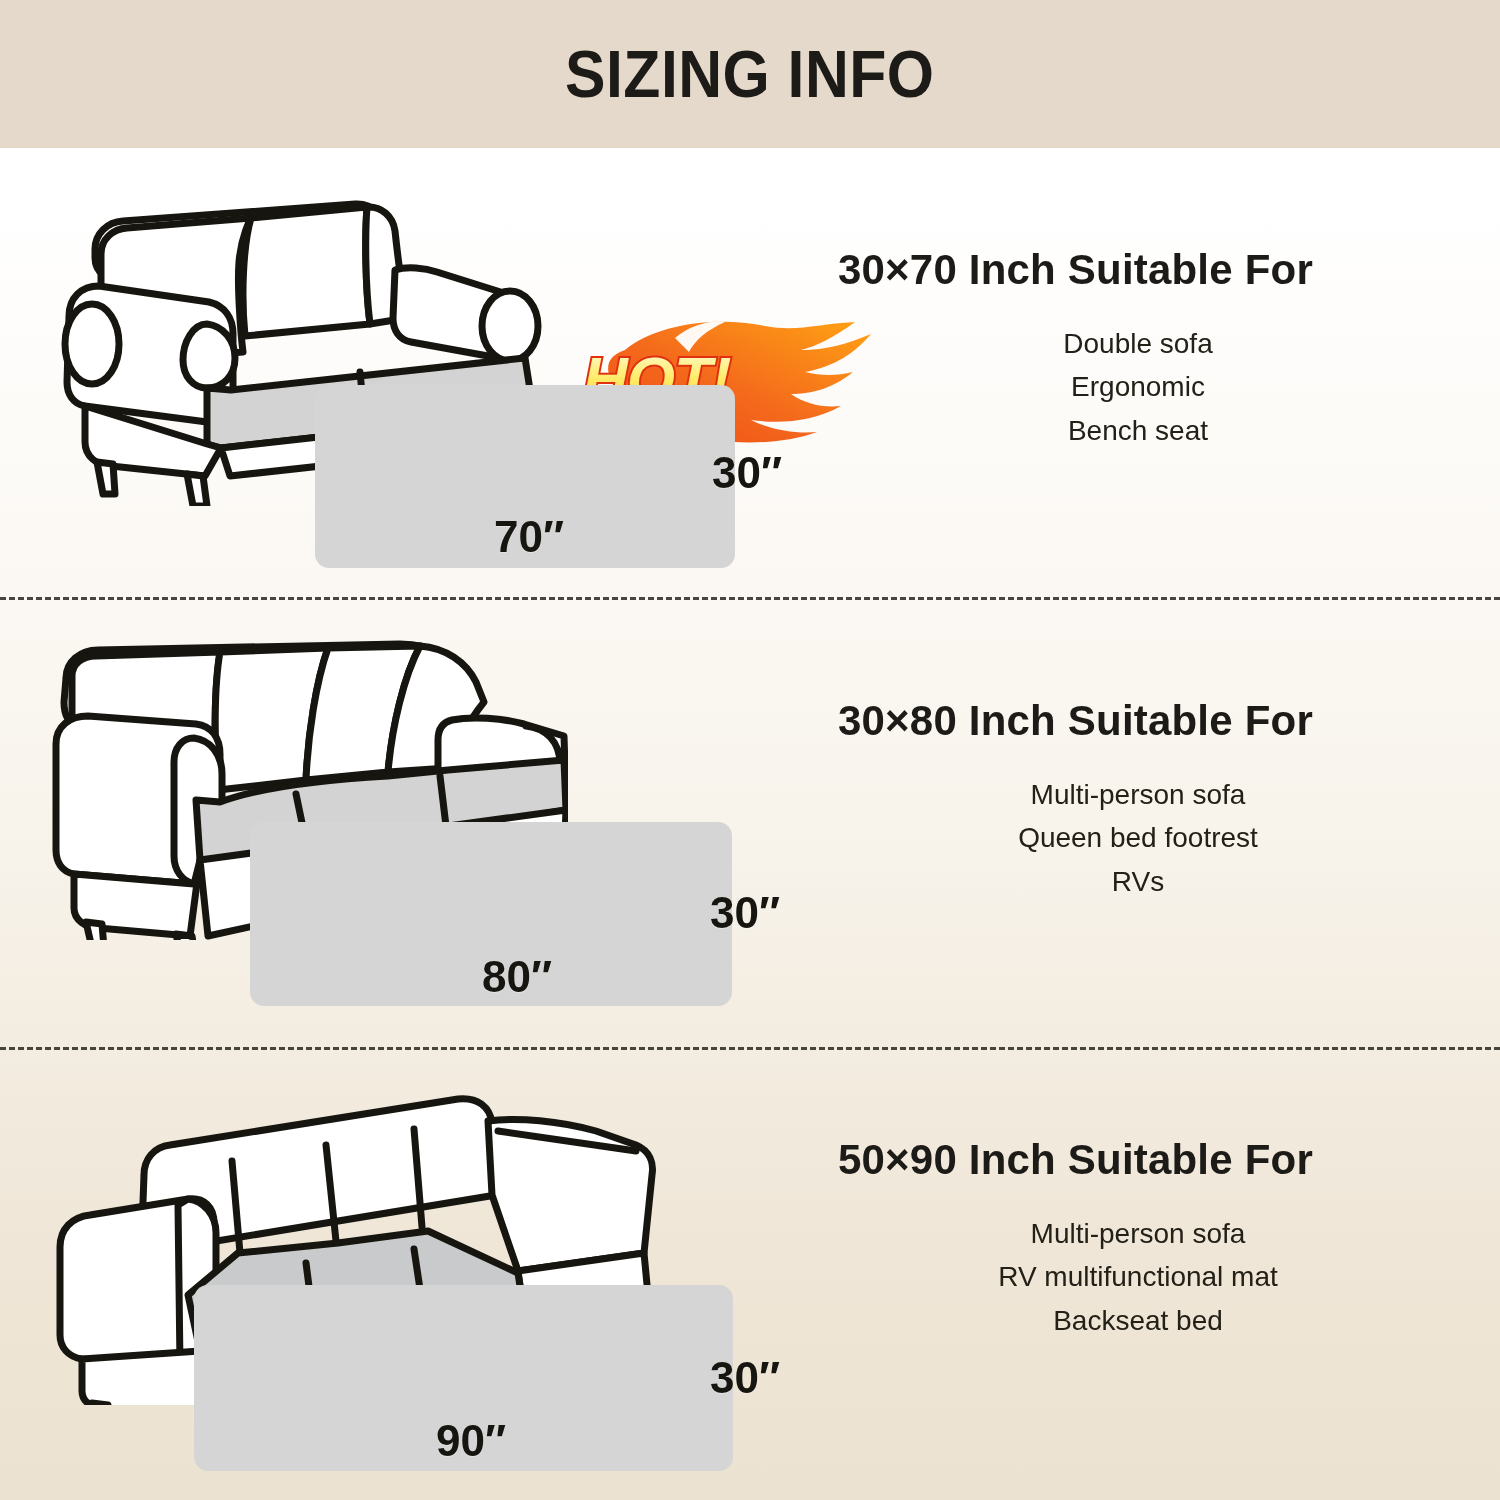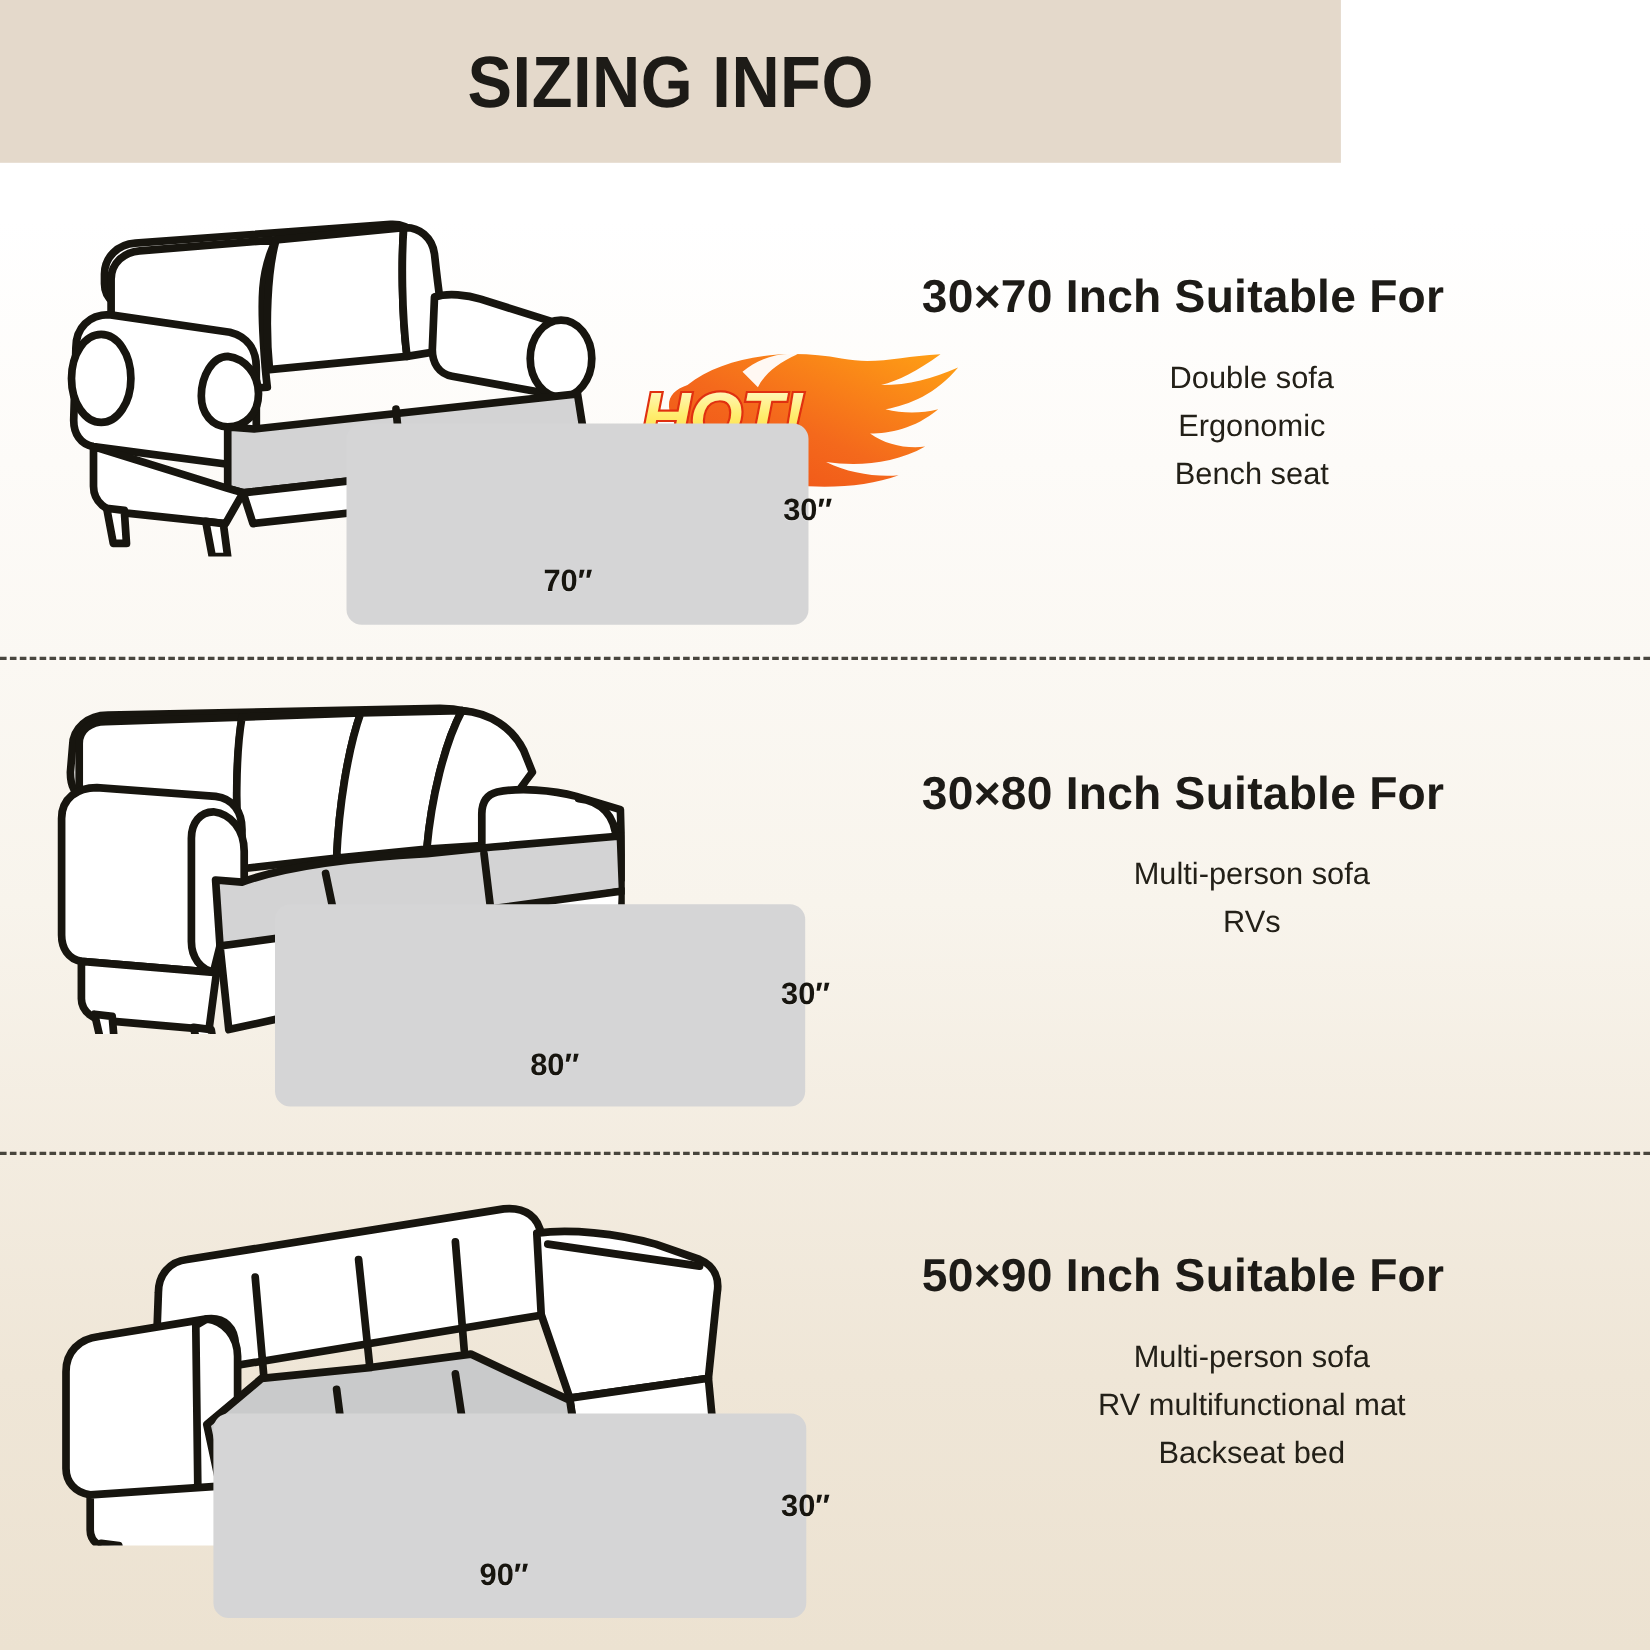--- a/index.html
+++ b/index.html
@@ -19,21 +19,21 @@
         #fbf8f3 600px,
         #f8f4ec 820px,
         #f3ece0 1050px,
         #efe6d7 1250px,
         #ece2d1 1500px);
   }
 
   
   .header {
     position:absolute; left:0; top:0;
-    width:1219px; height:148px;
+    width:1500px; height:148px;
     background:#e4d9cb;
     display:flex; align-items:center; justify-content:center;
   }
   .header-title {
     font-size:66px;
     font-weight:700;
     letter-spacing:0.5px;
     color:#1d1b17;
     font-family:"Liberation Sans", sans-serif;
     transform:scaleX(0.92);
@@ -57,21 +57,21 @@
   .illus { position:absolute; }
 
   
   .dim-rect {
     position:absolute;
     background:#d5d5d6;
     border-radius:14px;
   }
   .dim-w, .dim-h {
     position:absolute;
-    font-size:28px;
+    font-size:44px;
     font-weight:700;
     color:#17150f;
     white-space:nowrap;
     text-shadow:0 1px 0 rgba(255,255,255,0.35);
   }
 
   
   .txt-block { position:absolute; }
   .txt-head {
     font-size:42px;
@@ -241,20 +241,21 @@
     </svg>
 
     <div class="dim-rect" style="left:250px; top:222px; width:482px; height:184px;"></div>
     <div class="dim-h" style="left:710px; top:288px;">30″</div>
     <div class="dim-w" style="left:462px; top:352px;margin-left:20px;">80″</div>
 
     <div class="txt-block" style="left:838px; top:85px; width:600px;margin-top:12px;">
       <div class="txt-head">30×80 Inch Suitable For</div>
       <div class="txt-list">
         <div class="txt-line">Multi-person sofa</div>
+        <div class="txt-line">Queen bed footrest</div>
         <div class="txt-line">RVs</div>
       </div>
     </div>
   </div>
 
   <div class="divider" id="divider-2"></div>
 
   <div class="section" id="section-3">
 
     <svg class="illus" style="left:48px; top:25px;" width="620" height="330" viewBox="0 0 620 330">

